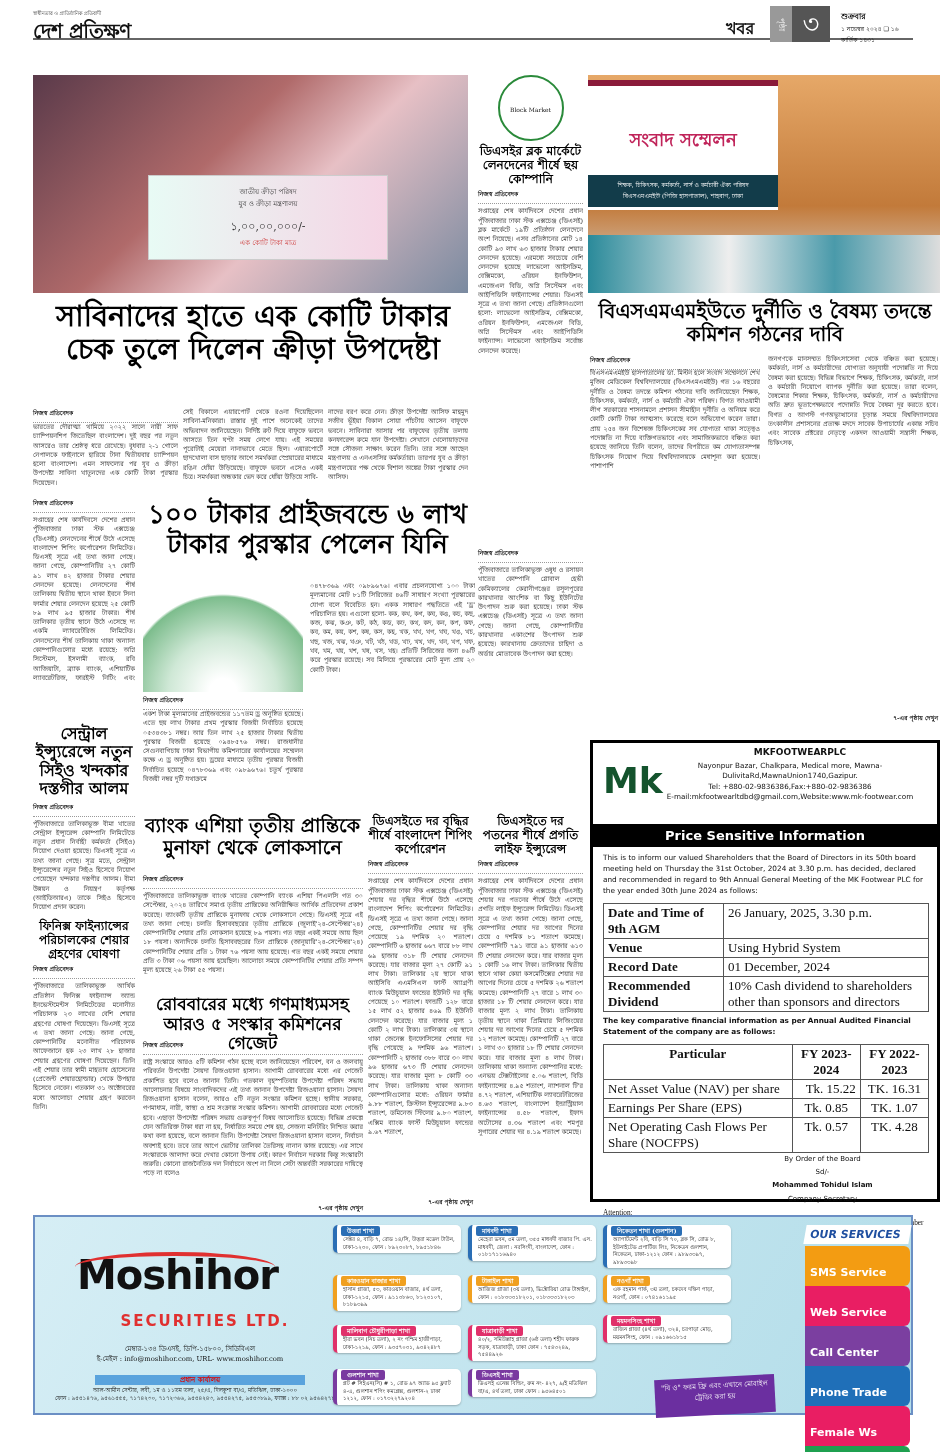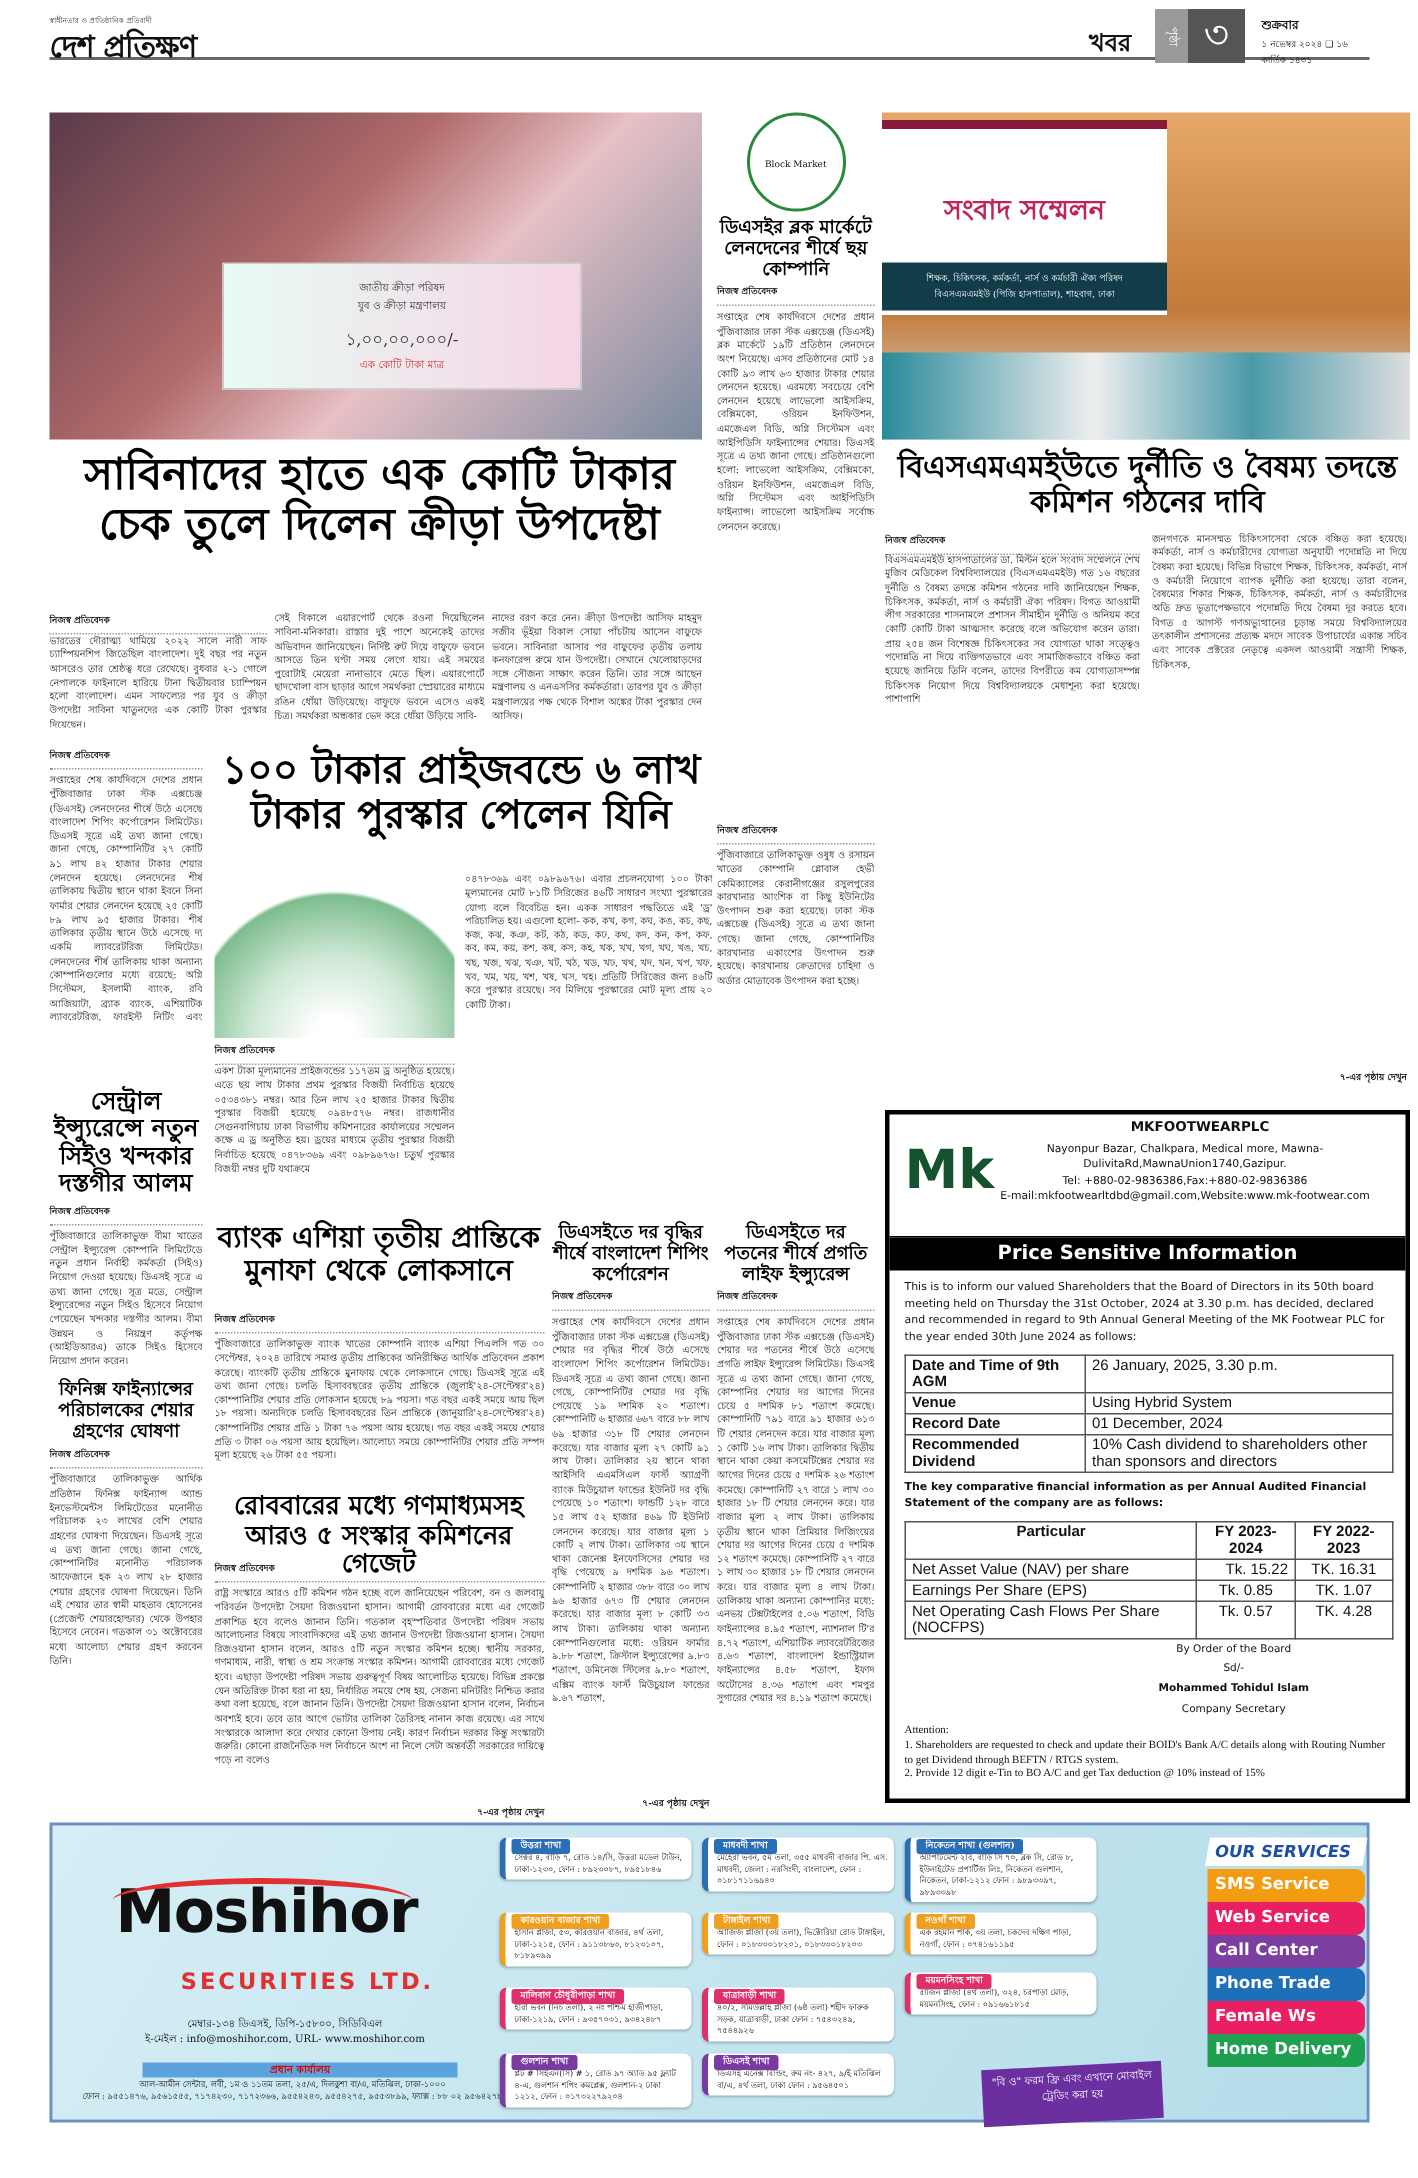--- a/index.html
+++ b/index.html
@@ -19,36 +19,36 @@
 .byline{font-size:6px;font-weight:bold;border-bottom:1px dotted #999;padding-bottom:3px;margin-bottom:3px}
 .body-text{font-size:6.4px;line-height:1.45;color:#222;text-align:justify;overflow:hidden}
 .seeMore{font-size:6px;font-weight:bold;text-align:right}
 .ad-mk{left:590px;top:740px;width:350px;height:462px;border:3px solid #000;background:#fff}
 .ad-mk .head{height:82px;border-bottom:1px solid #000;position:relative}
 .mk-logo{position:absolute;left:10px;top:8px;width:55px;height:65px;color:#14532d;font-family:"DejaVu Sans",sans-serif;font-weight:bold;font-size:36px;line-height:60px}
 .mk-title{position:absolute;left:70px;right:0;top:4px;text-align:center;font-family:"DejaVu Sans",sans-serif;font-weight:bold;font-size:9px}
 .mk-addr{position:absolute;left:50px;right:0;top:18px;text-align:center;font-family:"DejaVu Sans",sans-serif;font-size:7.2px;line-height:1.45}
 .psi{height:22px;background:#000;color:#fff;font-family:"DejaVu Sans",sans-serif;font-weight:bold;font-size:13px;text-align:center;line-height:22px}
 .notice{font-family:"DejaVu Sans",sans-serif;font-size:7.3px;line-height:1.5;padding:6px 10px}
-table{border-collapse:collapse;font-family:Liberation Sans, sans-serif;font-size:10px}
+table{border-collapse:collapse;font-family:Liberation Serif, serif;font-size:13px}
 td,th{border:1px solid #555;padding:1px 4px;vertical-align:top}
 th{font-weight:bold;text-align:center}
 .sign{text-align:center;font-family:"DejaVu Sans",sans-serif;font-size:7px;line-height:1.9;padding-left:115px}
 .attn{font-family:"Liberation Serif",serif;font-size:7.3px;line-height:1.35;padding:2px 10px}
 .moshihor{left:33px;top:1215px;width:880px;height:200px;border:2px solid #6b8fc4;background:linear-gradient(120deg,#d6eef5,#b3dde9);}
 .msh-logo{position:absolute;left:10px;top:35px;width:265px;font-family:"DejaVu Sans",sans-serif;font-weight:bold;font-size:40px;color:#111;letter-spacing:-1px;text-align:center}
 .msh-sub{position:absolute;left:55px;top:95px;width:230px;text-align:center;font-family:"DejaVu Sans",sans-serif;font-weight:bold;font-size:15px;color:#e03030;letter-spacing:2px}
 .msh-info{position:absolute;left:10px;top:128px;width:290px;text-align:center;font-size:6.8px;line-height:1.4}
 .msh-hq{position:absolute;left:60px;top:158px;width:210px;height:10px;background:#5aa3dd;color:#d00;font-size:7px;text-align:center;font-weight:bold;line-height:10px}
 .msh-hq-text{position:absolute;left:10px;top:170px;width:300px;text-align:center;font-size:5.6px;line-height:1.4}
 .branch{position:absolute;background:#fff;border-radius:5px;border-left:4px solid #2a6eb5;font-size:5.4px;line-height:1.4;padding:11px 4px 2px 6px;box-shadow:0 1px 2px rgba(0,0,0,.25)}
 .branch .bt{position:absolute;left:4px;top:1px;color:#fff;font-size:6px;font-weight:bold;padding:1px 6px;border-radius:2px}
 .services{position:absolute;left:770px;top:8px;width:105px}
 .svc-head{background:#fff;color:#1f4fa0;font-family:"DejaVu Sans",sans-serif;font-weight:bold;font-size:11px;padding:3px 5px;transform:skewX(-10deg);margin-bottom:2px}
-.svc{color:#fff;font-family:"DejaVu Sans",sans-serif;font-weight:bold;font-size:11px;padding:3px 5px;height:22px;border-radius:0 6px 6px 0}
+.svc{color:#fff;font-family:"DejaVu Sans",sans-serif;font-weight:bold;font-size:11px;padding:20px 5px;height:22px;border-radius:0 6px 6px 0}
 .promo{position:absolute;left:620px;top:160px;width:120px;height:38px;background:#6b2fa0;color:#fff;font-size:7px;text-align:center;line-height:1.5;padding-top:4px;transform:rotate(-3deg)}
 </style>
 </head>
 <body>
 
 <div class="abs masthead">
   <div class="logo-tag">স্বাধীনতার ও প্রাতিষ্ঠানিক প্রতিবাদী</div>
   <div class="logo">দেশ প্রতিক্ষণ</div>
   <div class="khobor">খবর</div>
   <div class="pg-label">পৃষ্ঠা</div>

